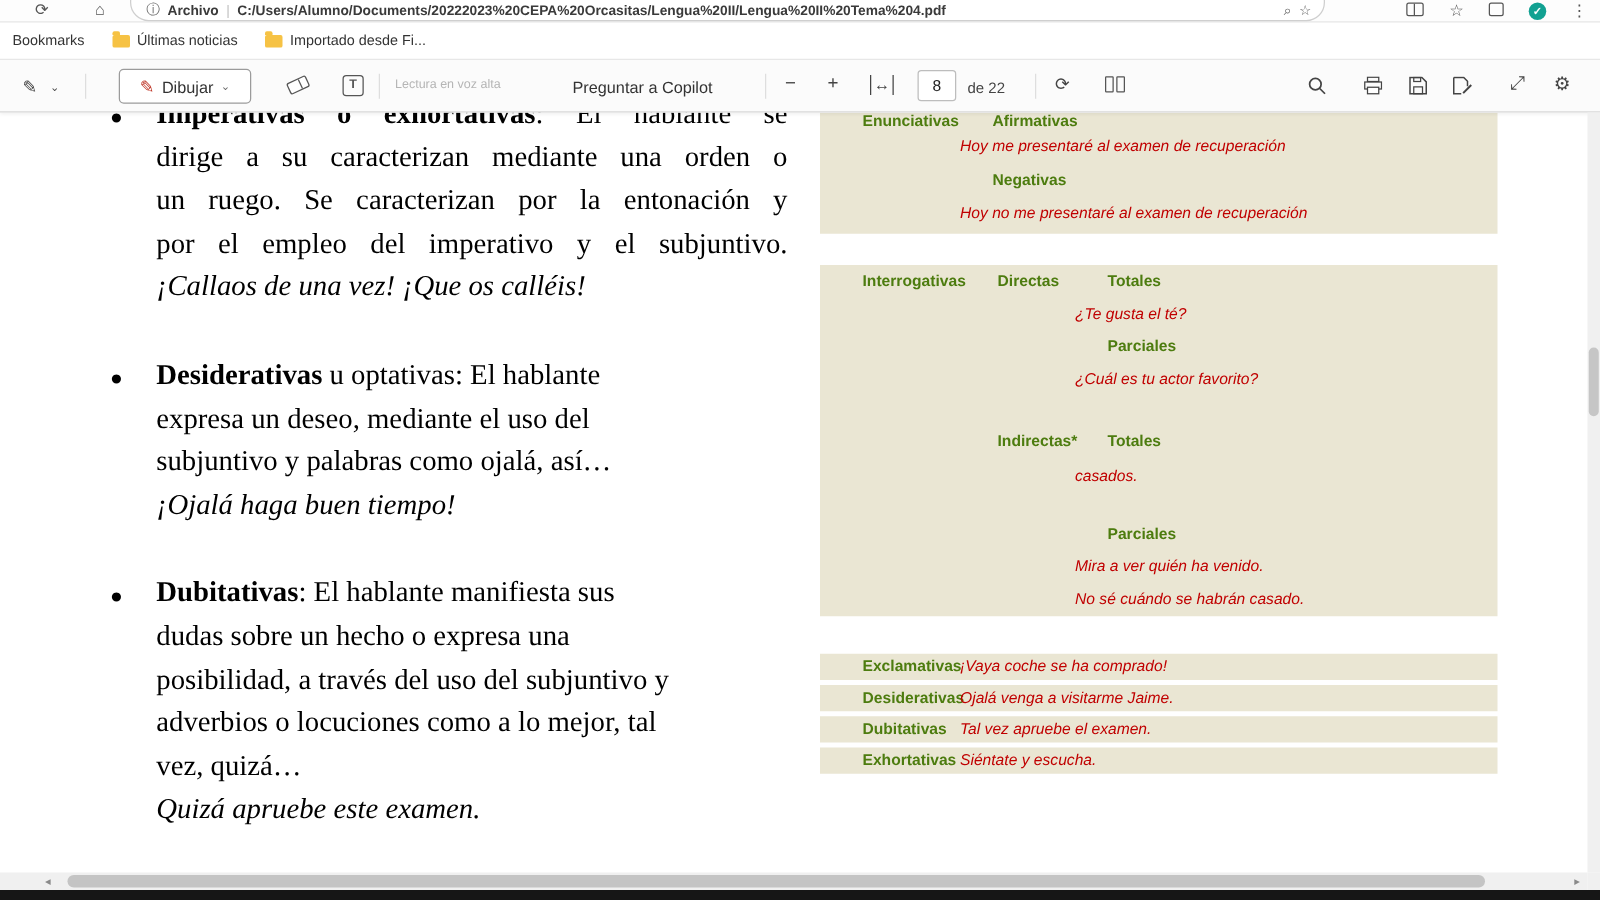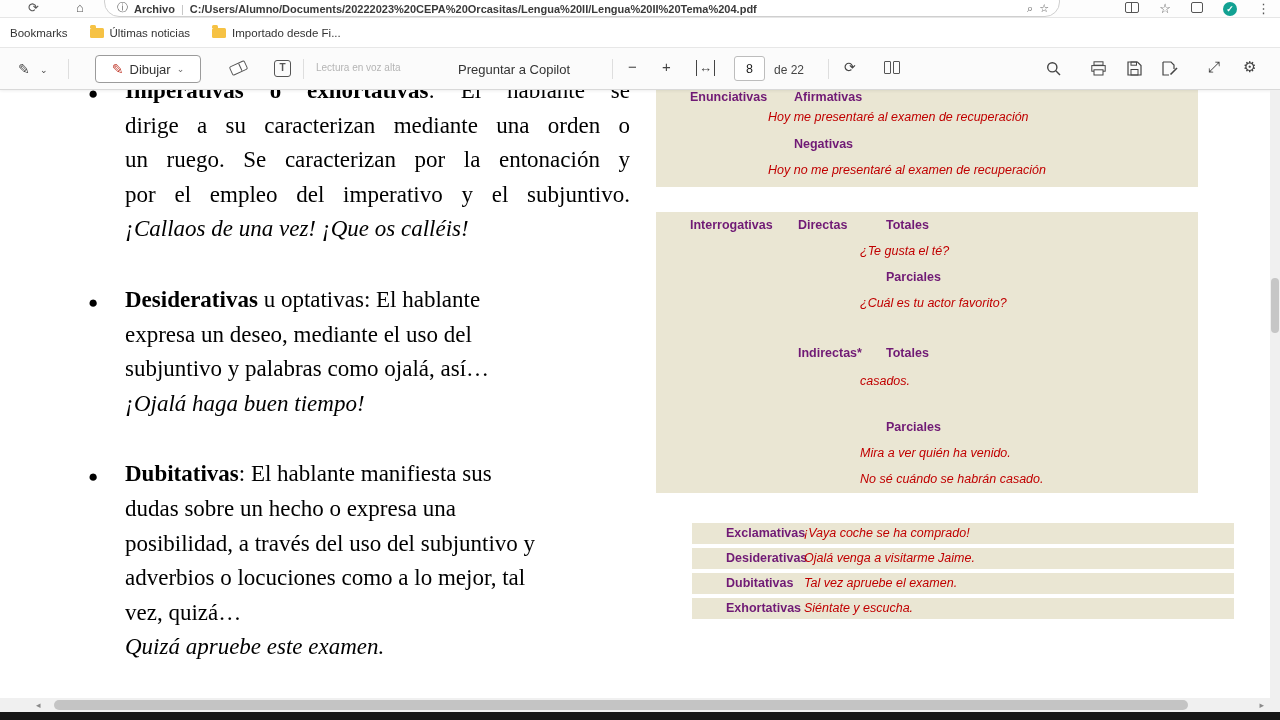--- a/index.html
+++ b/index.html
@@ -70,22 +70,22 @@
   .line { white-space:nowrap; }
   .jl { white-space:normal; text-align:justify; text-align-last:justify; }
   .b { font-weight:bold; }
   .ex { font-style:italic; }
 
   
   .tbl { position:absolute; left:656px; top:0; width:542px; font-size:12.5px; }
   .blk { position:absolute; left:0; width:542px; background:#eae6d3; }
   .blk1 { top:0; height:97px; }
   .blk2 { top:122px; height:281px; }
-  .b3row { position:absolute; left:0; width:542px; height:21px; background:#eae6d3;margin-left:36px; }
-  .nl { color:#701a75; font-weight:bold; position:absolute; white-space:nowrap;padding-left:30px; }
+  .b3row { position:absolute; left:0; width:542px; height:21px; background:#eae6d3; }
+  .nl { color:#4d7c0f; font-weight:bold; position:absolute; white-space:nowrap;padding-left:30px; }
   .re { color:#c00000; font-style:italic; position:absolute; white-space:nowrap; }
   .re2 { color:#c00000; font-style:italic; position:absolute; width:340px; line-height:19px; }
   .re2 .j1 { text-align:justify; text-align-last:justify; }
 
   
   .vsb { position:absolute; right:0; top:90px; width:10px; height:608px; background:#f0f0f0; z-index:41; }
   .vthumb { position:absolute; left:1px; top:188px; width:8px; height:55px; background:#c6c6c6; border-radius:4px; }
   .hsb { position:absolute; left:0; top:698px; width:1270px; height:14px; background:#f0f0f0; z-index:41; }
   .hthumb { position:absolute; left:54px; top:2px; width:1134px; height:10px; background:#c4c4c4; border-radius:5px; }
   .harrow { position:absolute; top:2px; font-size:9px; color:#8a8a8a; }

